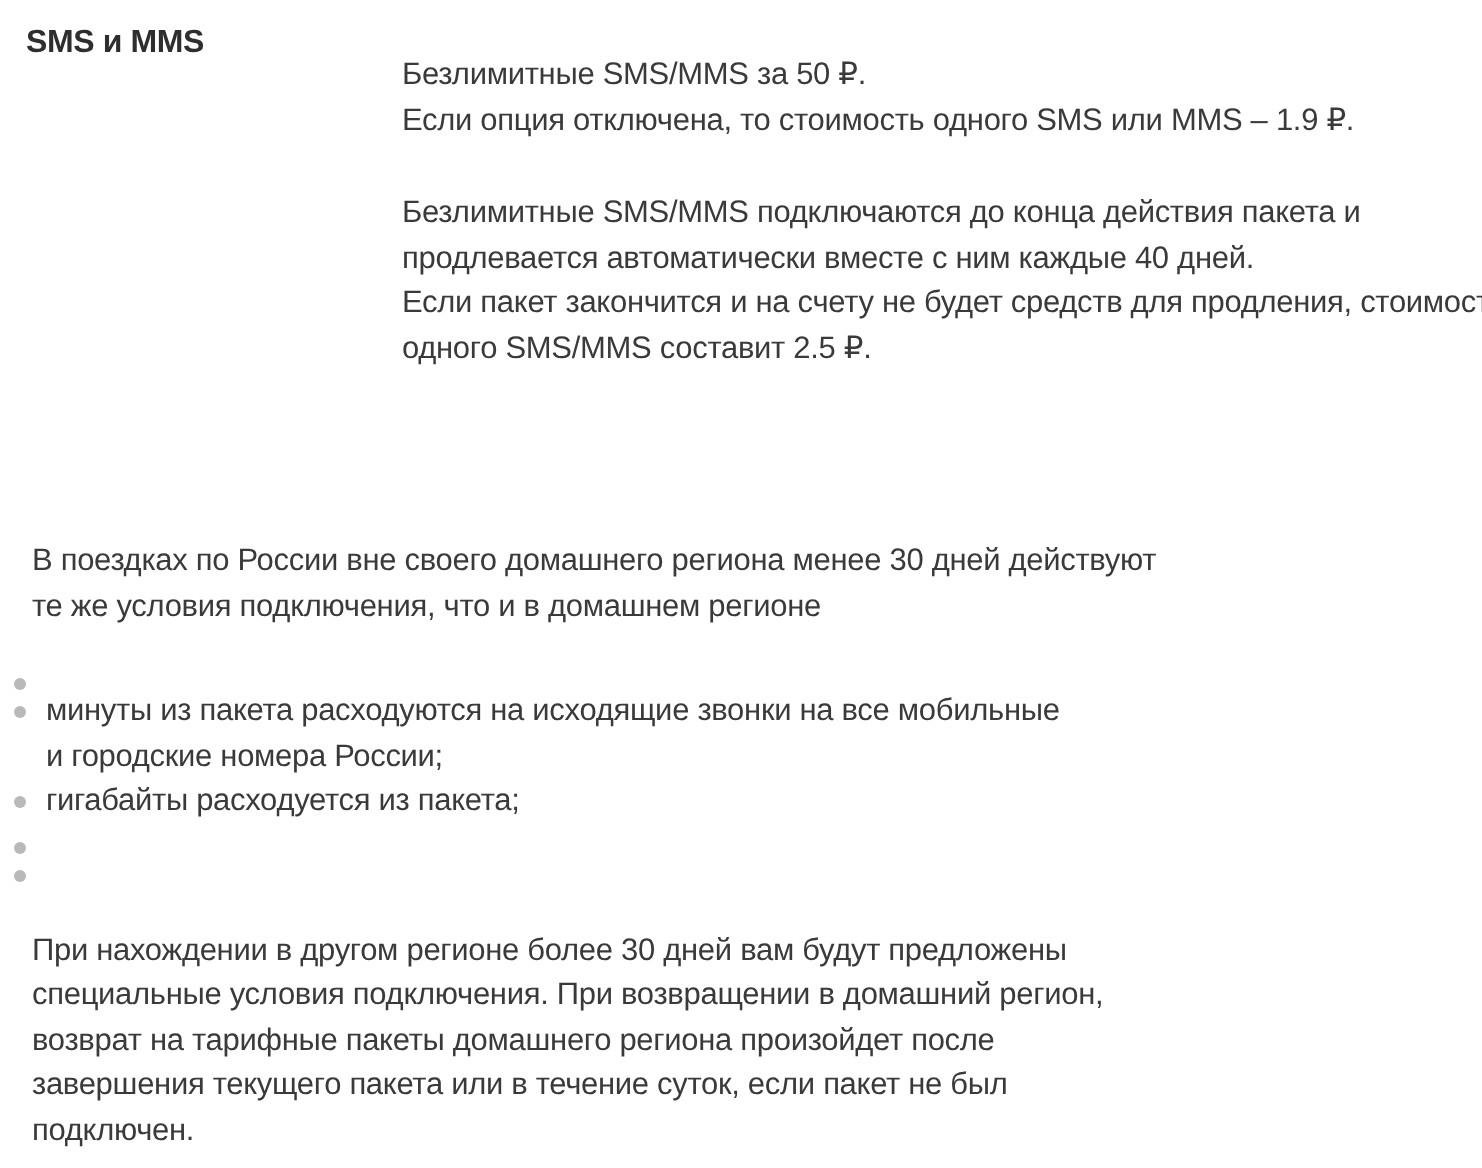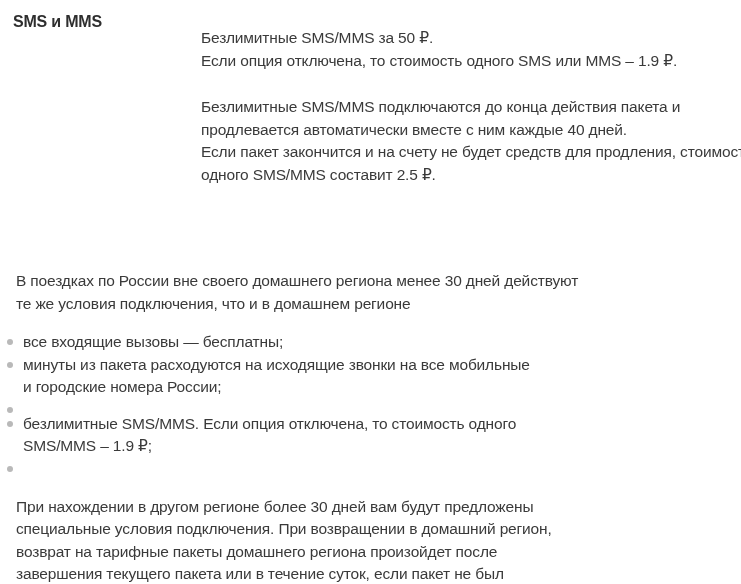--- a/index.html
+++ b/index.html
@@ -84,34 +84,32 @@
     </div>
   </section>
 
   <section class="section-row gap-top">
     <div class="section-content">
       <p class="para">В поездках по России вне своего домашнего региона менее 30 дней действуют
 те же условия подключения, что и в домашнем регионе</p>
       <ul class="bullet-list">
         <li class="bullet-item">
           <span class="bullet-dot"></span>
-          <span class="bullet-text">все входящие вызовы — бесплатны;</span>
         </li>
         <li class="bullet-item">
           <span class="bullet-dot"></span>
           <span class="bullet-text">минуты из пакета расходуются на исходящие звонки на все мобильные
 и городские номера России;</span>
         </li>
         <li class="bullet-item">
           <span class="bullet-dot"></span>
+          <span class="bullet-text">гигабайты расходуется из пакета;</span>
         </li>
         <li class="bullet-item">
           <span class="bullet-dot"></span>
-          <span class="bullet-text">безлимитные SMS/MMS. Если опция отключена, то стоимость одного
-SMS/MMS – 1.9 ₽;</span>
         </li>
         <li class="bullet-item">
           <span class="bullet-dot"></span>
         </li>
       </ul>
       <p class="para gap-above">При нахождении в другом регионе более 30 дней вам будут предложены
 специальные условия подключения. При возвращении в домашний регион,
 возврат на тарифные пакеты домашнего региона произойдет после
 завершения текущего пакета или в течение суток, если пакет не был
 подключен.</p>

